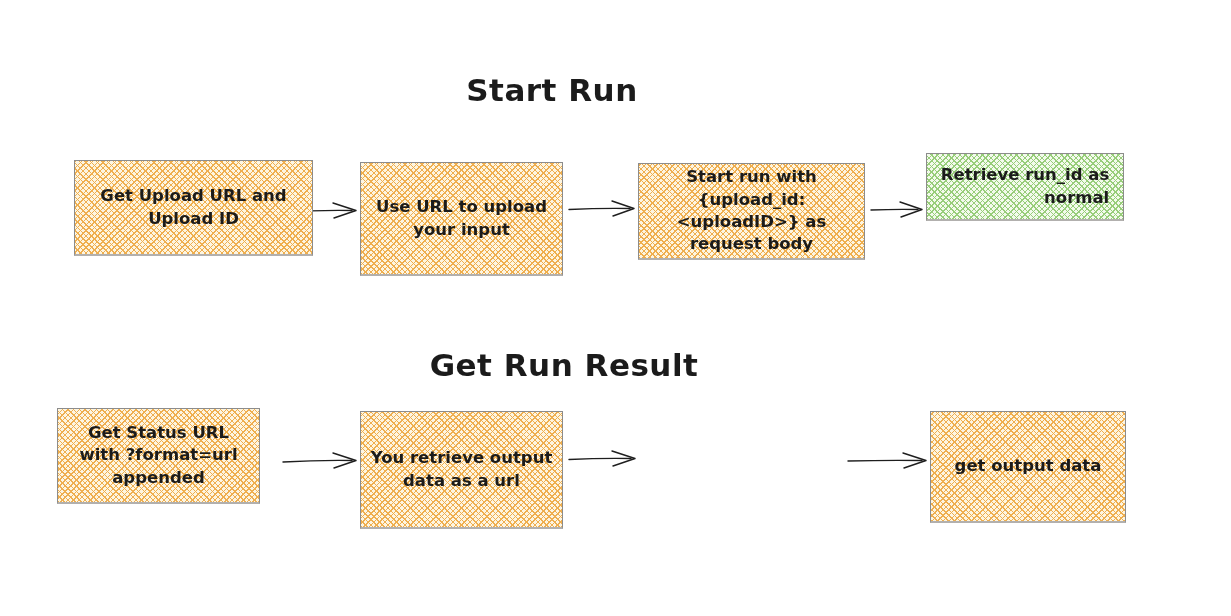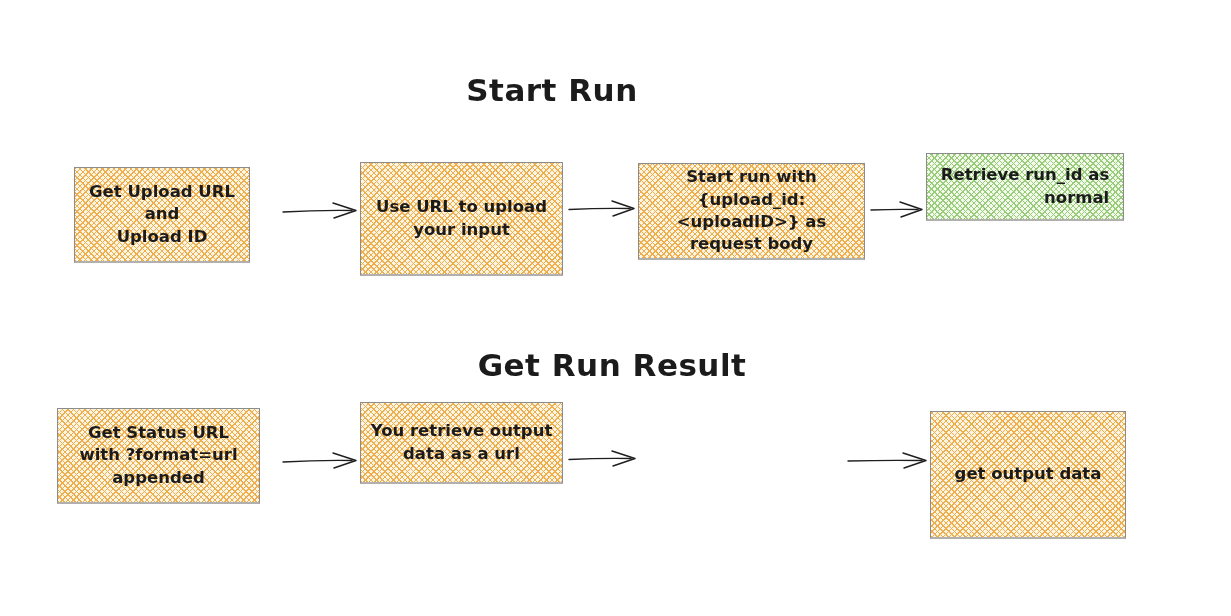--- a/index.html
+++ b/index.html
@@ -94,39 +94,39 @@
       <path d="M612 451 L635 458.5 M613 466 L635 458.5"></path>
     </g>
     <g>
       <path d="M848 461 Q 886 460 922 460.5"></path>
       <path d="M903 453 L926 460.5 M904 468 L926 460.5"></path>
     </g>
   </svg>
 
   <div class="section-title" style="left:552px; top:72px;">Start Run</div>
 
-  <div class="section-title" style="left:612px; top:347px;">Get Run Result</div>
+  <div class="section-title" style="left:564px; top:347px;">Get Run Result</div>
 
-  <div class="node orange" style="left:74px; top:167px; width:176px; height:96px;">Get Upload URL and
+  <div class="node orange" style="left:74px; top:160px; width:239px; height:96px;">Get Upload URL and
 Upload ID</div>
 
   <div class="node orange" style="left:360px; top:162px; width:203px; height:114px;">Use URL to upload
 your input</div>
 
   <div class="node orange" style="left:638px; top:163px; width:227px; height:97px;">Start run with
 {upload_id:
 &lt;uploadID&gt;} as
 request body</div>
 
   <div class="node green" style="left:926px; top:153px; width:198px; height:68px;text-align:right;">Retrieve run_id as
 normal</div>
 
   <div class="node orange" style="left:57px; top:408px; width:203px; height:96px;">Get Status URL
 with ?format=url
 appended</div>
 
-  <div class="node orange" style="left:360px; top:402px; width:203px; height:82px;">You retrieve output
+  <div class="node orange" style="left:360px; top:411px; width:203px; height:118px;">You retrieve output
 data as a url</div>
 
 
-  <div class="node orange" style="left:930px; top:411px; width:196px; height:128px;">get output data</div>
+  <div class="node orange" style="left:930px; top:411px; width:196px; height:112px;">get output data</div>
 
 </div>
 
 </body></html>

